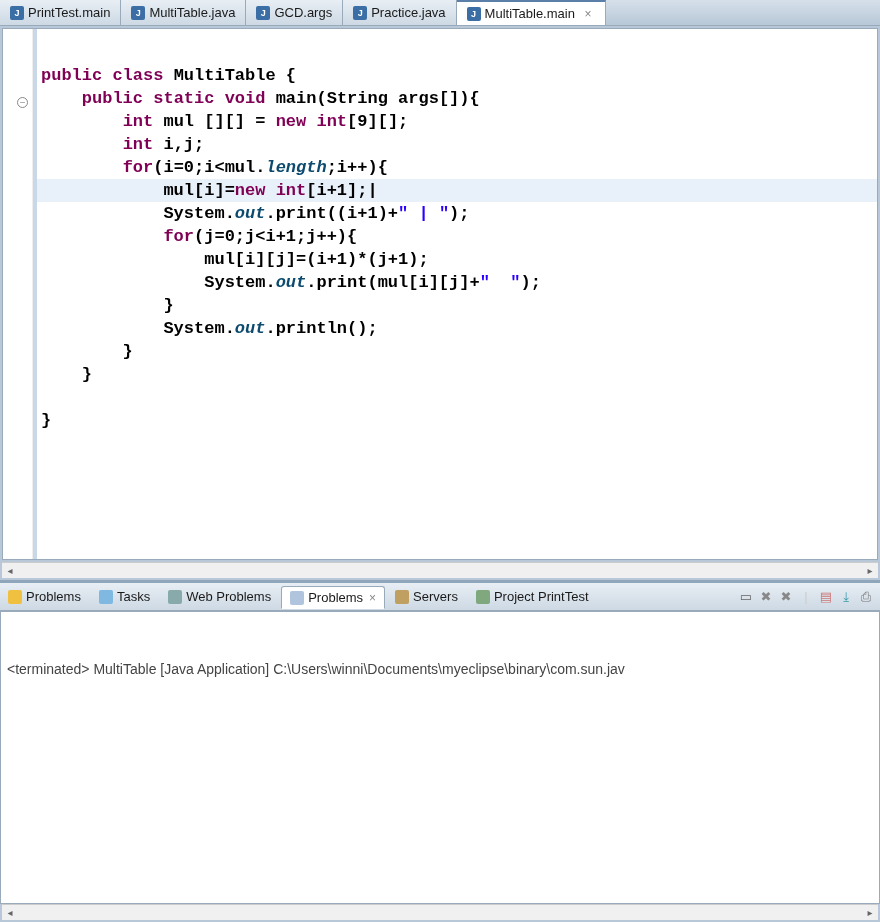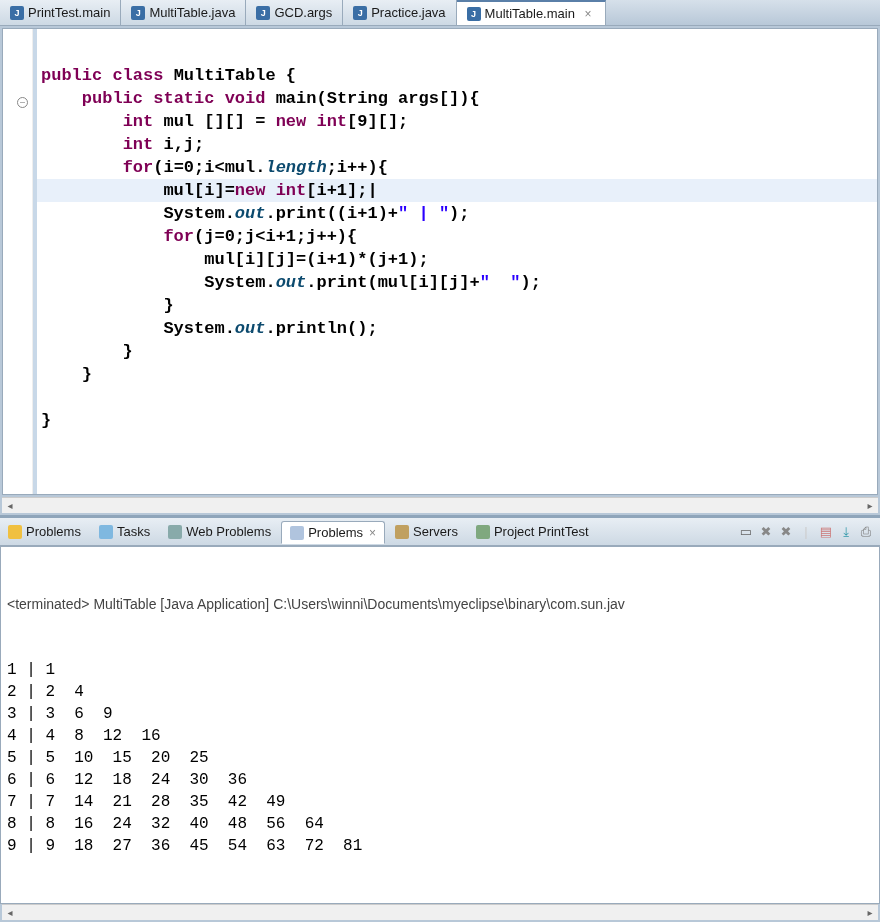--- a/index.html
+++ b/index.html
@@ -280,28 +280,19 @@
       <span class="tb" style="color:#888">✖</span>
       <span class="tb" style="color:#888">✖</span>
       <span class="tb" style="color:#ccc">|</span>
       <span class="tb" style="color:#c77">▤</span>
       <span class="tb" style="color:#39a">⤓</span>
       <span class="tb" style="color:#777">⎙</span>
     </div>
   </div>
   <div class="console-body">
     <div class="console-header">&lt;terminated&gt; MultiTable [Java Application] C:\Users\winni\Documents\myeclipse\binary\com.sun.jav</div>
-    <div id="console-output">1 | 1  
-2 | 2  4  
-3 | 3  6  9  
-4 | 4  8  12  16  
-5 | 5  10  15  20  25  
-6 | 6  12  18  24  30  36  
-7 | 7  14  21  28  35  42  49  
-8 | 8  16  24  32  40  48  56  64  
-9 | 9  18  27  36  45  54  63  72  81  </div>
   </div>
   <div class="hscroll">
     <div class="arrow">◂</div>
     <div class="track"></div>
     <div class="arrow">▸</div>
   </div>
 </div>
 
 </body></html>

